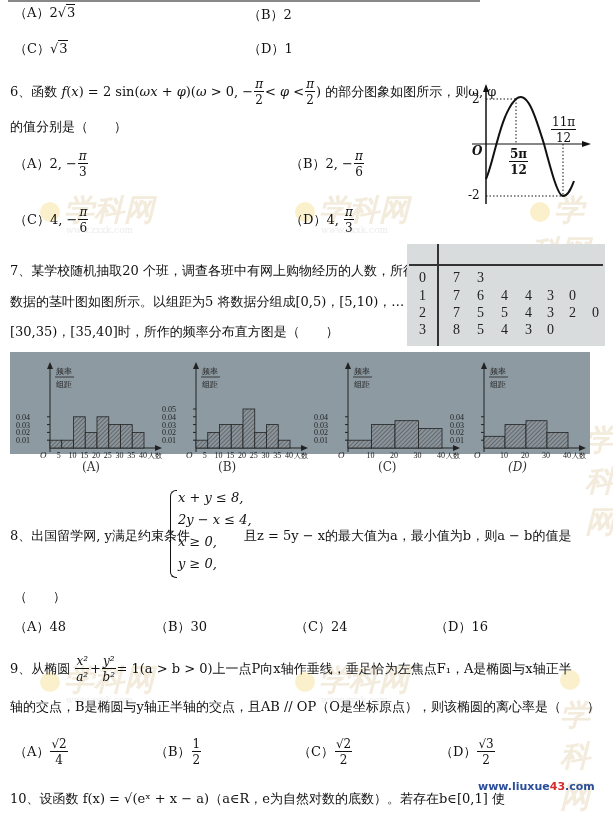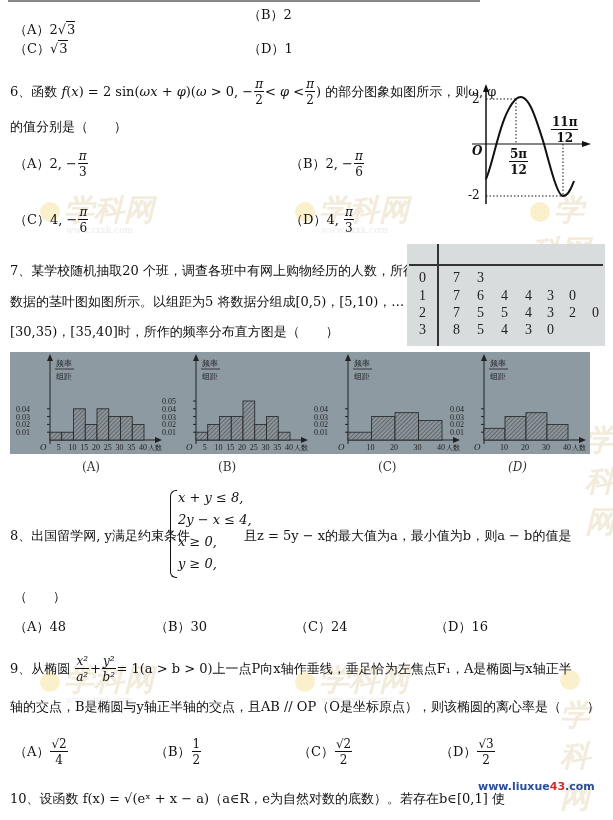--- a/index.html
+++ b/index.html
@@ -9,21 +9,21 @@
   .topline{position:absolute;left:8px;top:0;width:472px;height:2px;background:#888;}
   .it{font-style:italic;}
   .frac{display:inline-flex;flex-direction:column;align-items:center;vertical-align:middle;line-height:1;font-size:12px;margin:0 1px;}
   .frac .num{padding:0 1px 1px;border-bottom:1px solid #111;}
   .frac .den{padding-top:2px;}
   .sqrt{border-top:1px solid #111;padding-left:1px;}
   .wm{position:absolute;color:#f1e8d6;font-size:30px;font-weight:bold;font-style:italic;pointer-events:none;opacity:.85;}
   .wm small{display:block;font-size:9px;color:#e8e8e8;font-weight:normal;font-style:normal;margin:-6px 0 0 26px;}
   .wm .head{display:inline-block;width:20px;height:20px;border-radius:50%;background:#fbeec4;margin-right:4px;vertical-align:middle;}
   .photo{position:absolute;background:#8d9aa2;}
-  .hist{position:absolute;}
+  .hist{position:absolute;margin-top:8px;}
   .hist svg{display:block;}
   .stem{position:absolute;left:407px;top:244px;width:198px;height:102px;background:#d9dcdc;
         font-family:"Liberation Serif",serif;font-size:14px;color:#222;}
   .stem .vline{position:absolute;left:30px;top:0;width:2px;height:102px;background:#333;}
   .stem .hline{position:absolute;left:2px;top:20px;width:194px;height:2px;background:#333;}
   .stem .row{position:absolute;left:0;width:198px;height:16px;}
   .stem .row span{position:absolute;}
   .logo{position:absolute;left:478px;top:780px;text-align:left;}
   .logo .cn{font-family:"DejaVu Sans",sans-serif;font-size:22px;color:#222;letter-spacing:1px;line-height:1;}
   .logo .url{font-family:"DejaVu Sans",sans-serif;font-size:11px;color:#2b4e9a;font-weight:bold;}
@@ -36,21 +36,21 @@
 <div class="topline"></div>
 
 <div class="wm" style="left:40px;top:190px;"><span class="head"></span><span>学科网</span><small>www.zxxk.com</small></div>
 <div class="wm" style="left:295px;top:190px;"><span class="head"></span><span>学科网</span><small>www.zxxk.com</small></div>
 <div class="wm" style="left:530px;top:190px;"><span class="head"></span><span>学科网</span></div>
 <div class="wm" style="left:40px;top:660px;"><span class="head"></span><span>学科网</span><small>www.zxxk.com</small></div>
 <div class="wm" style="left:295px;top:660px;"><span class="head"></span><span>学科网</span><small>www.zxxk.com</small></div>
 <div class="wm" style="left:560px;top:660px;"><span class="head"></span><span>学科网</span></div>
 <div class="wm" style="left:585px;top:420px;"><span>学科网</span></div>
 
-<div class="abs" style="left:14px;top:21px;"><span>（A）</span>2√<span class="sqrt">3</span></div>
+<div class="abs" style="left:14px;top:4px;"><span>（A）</span>2√<span class="sqrt">3</span></div>
 <div class="abs" style="left:248px;top:6px;"><span>（B）</span><span>2</span></div>
 <div class="abs" style="left:14px;top:40px;"><span>（C）</span>√<span class="sqrt">3</span></div>
 <div class="abs" style="left:248px;top:40px;text-align:center;"><span>（D）</span><span>1</span></div>
 
 <div class="abs" style="left:10px;top:78px;">
   <span>6、</span><span>函数</span>
   <span class="it"> f</span>(<span class="it">x</span>) = 2 sin(<span class="it">ωx</span> + <span class="it">φ</span>)(<span class="it">ω</span> &gt; 0, −<span class="frac">
       <span class="num it">π</span>
       <span class="den">2</span>
     </span>&lt; <span class="it">φ</span> &lt;<span class="frac">
@@ -90,21 +90,21 @@
     <line x1="20" y1="112" x2="97" y2="112" stroke="#111" stroke-dasharray="1.5,2"></line>
     <line x1="97" y1="60" x2="97" y2="112" stroke="#111" stroke-dasharray="1.5,2"></line>
   </svg>
   <span class="abs" style="left:6px;top:8px;font-size:12px;">2</span>
   <span class="abs" style="left:2px;top:104px;font-size:12px;">-2</span>
   <span class="abs it" style="left:6px;top:60px;font-weight:bold;font-size:12px;">O</span>
   <span class="abs" style="left:42px;top:64px;font-weight:bold;"><span class="frac">
         <span class="num">5π</span>
         <span class="den">12</span>
       </span></span>
-  <span class="abs" style="left:84px;top:32px;font-weight:bold;"><span class="frac">
+  <span class="abs" style="left:84px;top:32px;font-weight:normal;"><span class="frac">
         <span class="num">11π</span>
         <span class="den">12</span>
       </span></span>
 </div>
 
 <div class="abs" style="left:10px;top:262px;"><span>7、</span><span>某学校随机抽取20 个班，调查各班中有网上购物经历的人数，所得</span></div>
 <div class="abs" style="left:10px;top:293px;">数据的茎叶图如图所示。以组距为5 将数据分组成[0,5)，[5,10)，…，</div>
 <div class="abs" style="left:10px;top:323px;">[30,35)，[35,40]时，所作的频率分布直方图是（　　）</div>
 
 <div class="stem">

